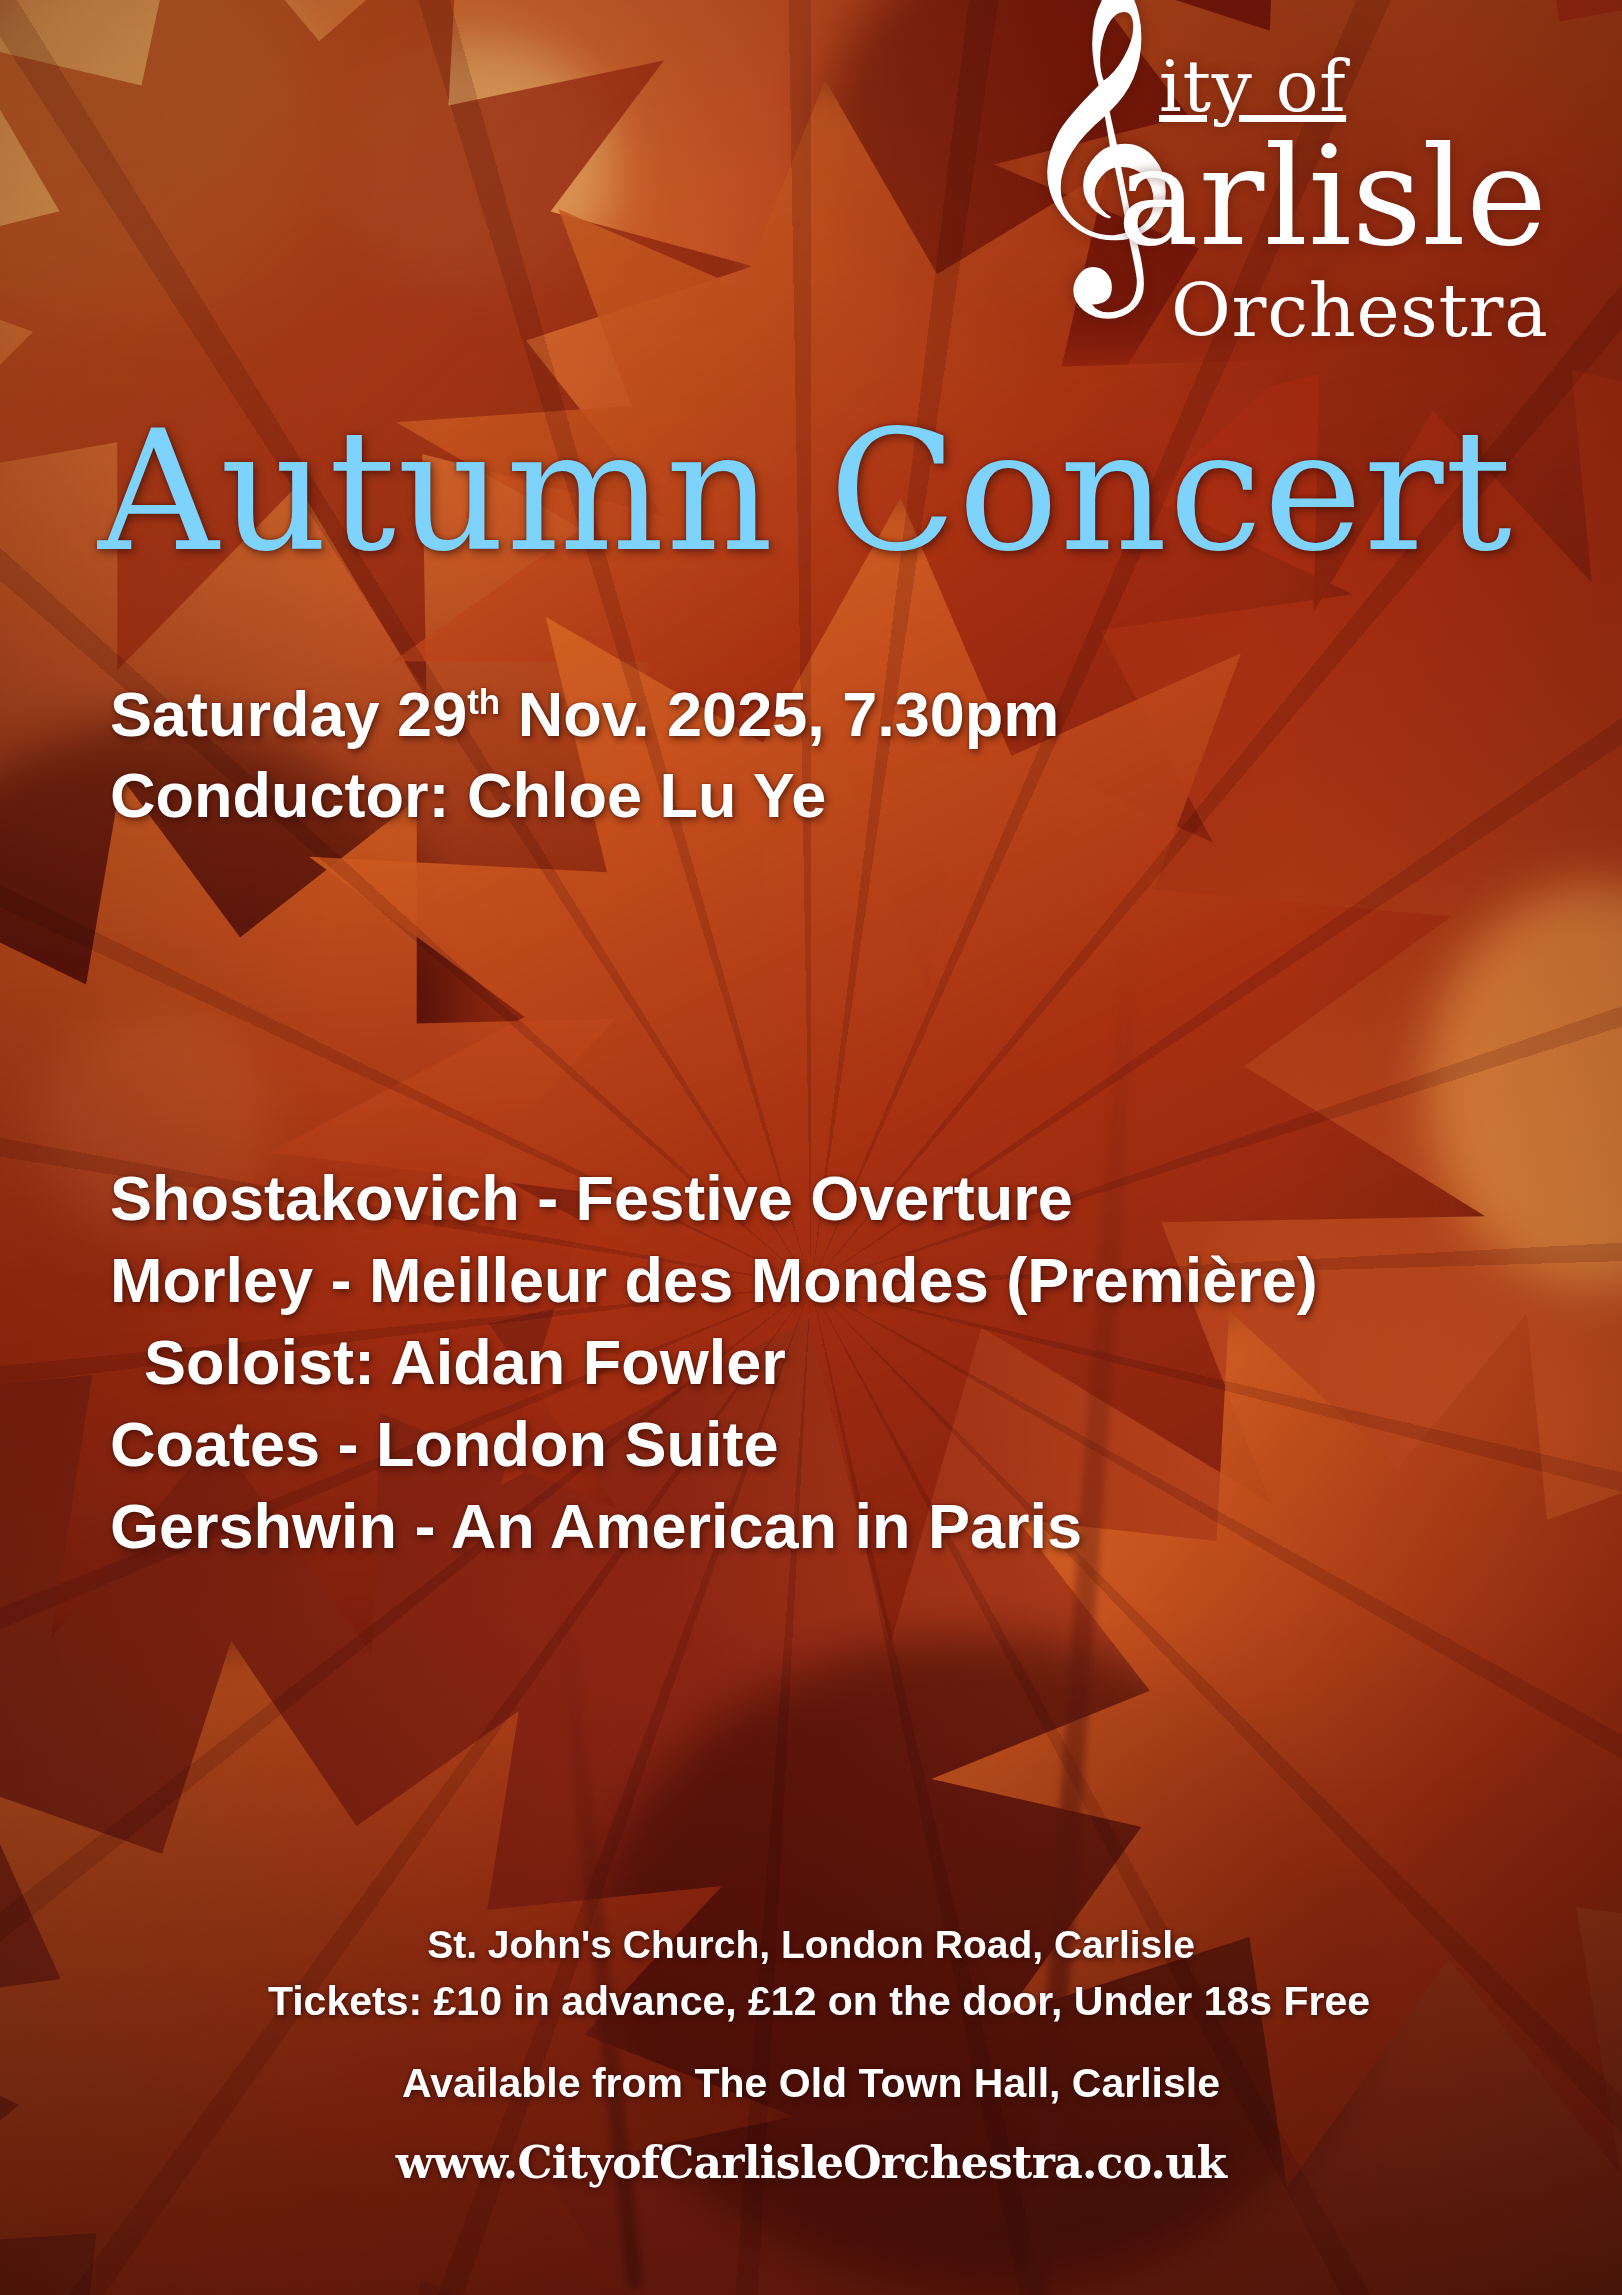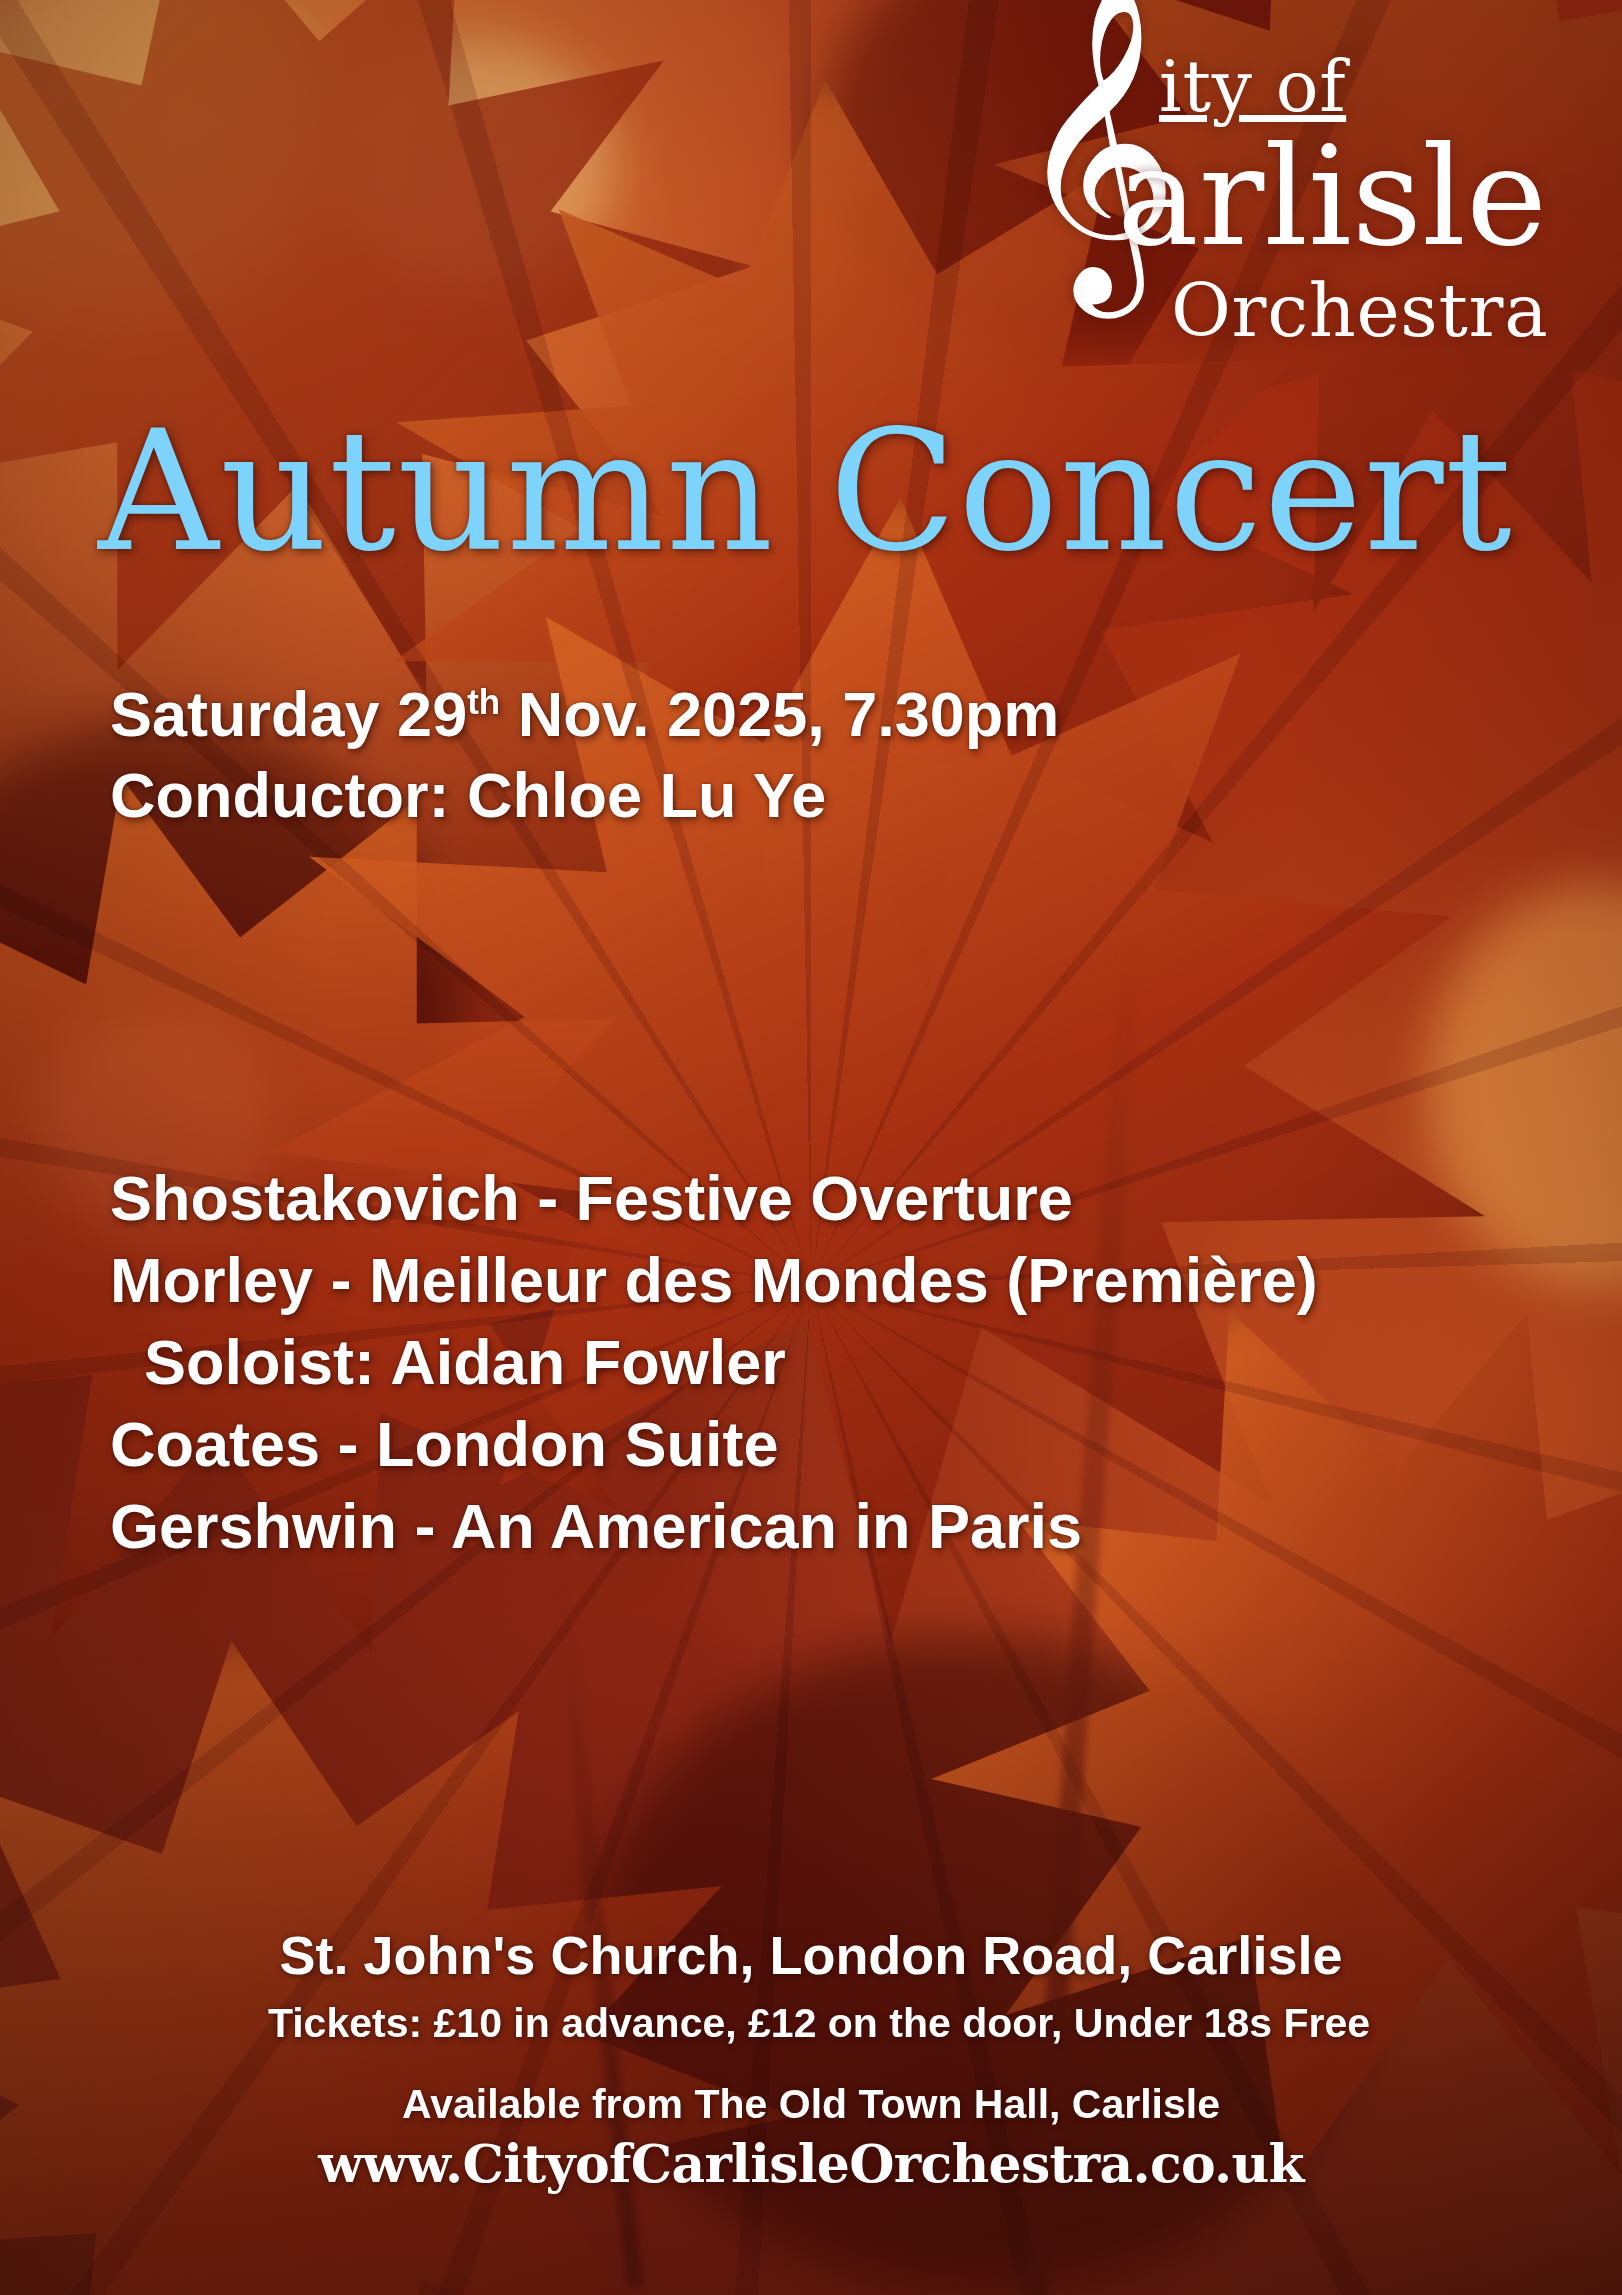--- a/index.html
+++ b/index.html
@@ -186,28 +186,28 @@
   .footer {
     position: absolute;
     left: 0;
     right: 0;
     top: 1917px;
     text-align: center;
     color: #ffffff;
     font-weight: bold;
     text-shadow: 1.3px 2px 6.5px rgba(50,10,4,0.65), 0 0 2.6px rgba(60,12,6,0.5);
   }
-  .footer .f1 { font-size: 54px; line-height: 1.42; }
+  .footer .f1 { font-size: 39px; line-height: 1.42; }
   .footer .f2 { font-size: 41px; line-height: 1.42; padding-left: 16px; }
   .footer .f3 { font-size: 41px; line-height: 1.42; margin-top: 23px; }
   .footer .web {
-    margin-top: 0;
-    font-family: "DejaVu Serif", serif;
-    font-weight: bold;
-    font-size: 52px;
+    margin-top: 25px;
+    font-family: "DejaVu Serif", serif;
+    font-weight: bold;
+    font-size: 44px;
     letter-spacing: -0.7px;
   }
 </style>
 </head>
 <body>
 
 <div class="poster">
 
   <div class="bg-base"></div>
 

